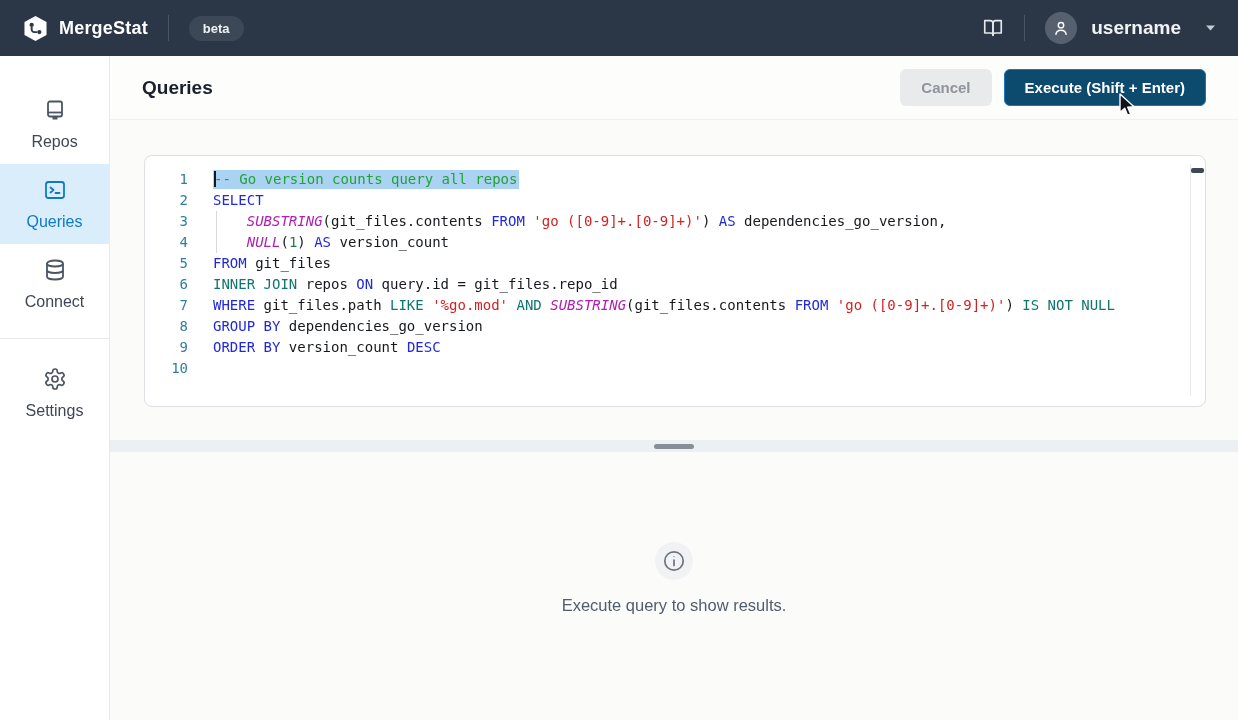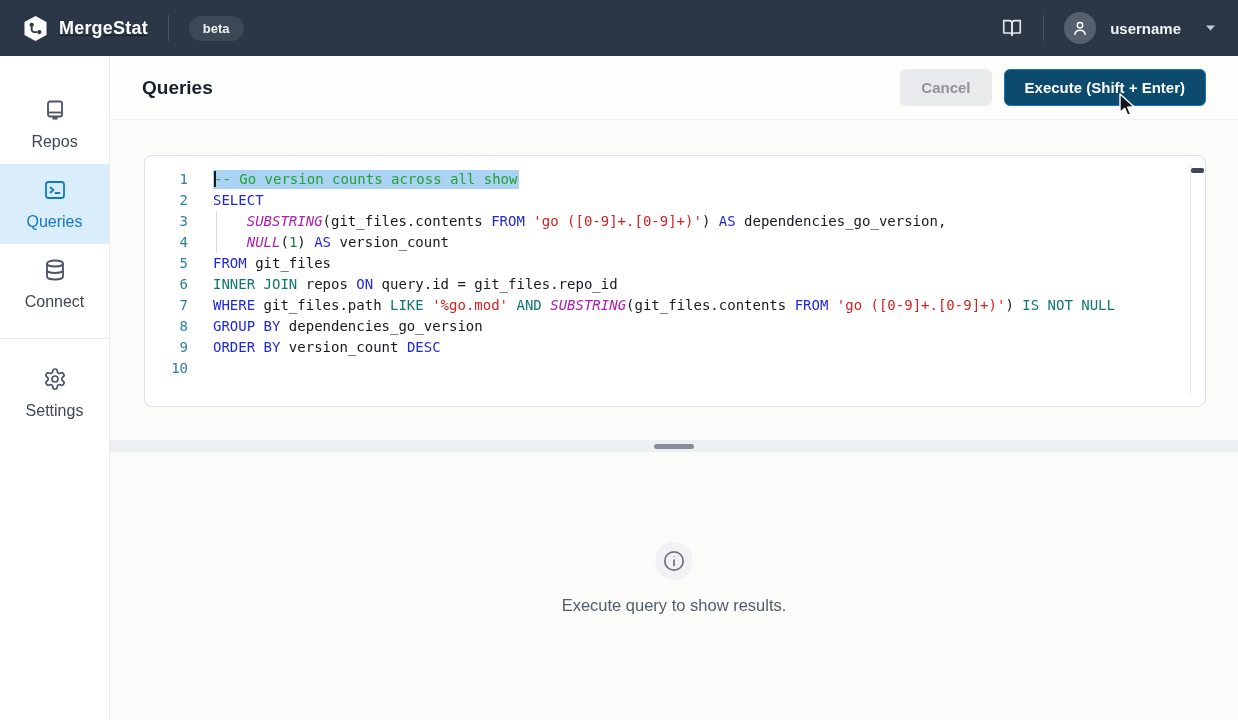--- a/index.html
+++ b/index.html
@@ -9,34 +9,34 @@
     font-family:"Liberation Sans", sans-serif; color:#18202b;
   }
 
   
   .navbar {
     position:absolute; top:0; left:0; width:1238px; height:56px;
     background:#2b3747; display:flex; align-items:center;
     justify-content:space-between; padding:0 22px;
   }
   .nav-left, .nav-right { display:flex; align-items:center; }
-  .brand { display:flex; align-items:center; gap:10px;text-decoration:underline; }
+  .brand { display:flex; align-items:center; gap:10px; }
   .brand-name { color:#ffffff; font-size:18px; font-weight:700; letter-spacing:.2px; }
   .vdiv { width:1px; height:26px; background:#4a5563; margin:0 20px; }
   .beta-badge {
     background:#3d4856; color:#eef1f4; font-size:13px; font-weight:600;
     padding:5px 14px; border-radius:14px;
   }
   .icon-btn { display:flex; align-items:center; justify-content:center; cursor:pointer; }
   .user-menu { display:flex; align-items:center; gap:14px; cursor:pointer; }
   .avatar {
     width:32px; height:32px; border-radius:50%; background:#57606e;
     display:flex; align-items:center; justify-content:center;
   }
-  .username { color:#f1f3f5; font-size:15px; font-weight:600; }
+  .username { color:#f1f3f5; font-size:19px; font-weight:600; }
   .caret { margin-left:10px; display:flex; }
 
   
   .sidebar {
     position:absolute; top:56px; left:0; bottom:0; width:110px;
     background:#ffffff; border-right:1px solid #e7e9ec; padding-top:28px;
   }
   .side-item {
     height:80px; display:flex; flex-direction:column; align-items:center;
     justify-content:center; gap:7px; cursor:pointer;
@@ -206,21 +206,21 @@
       <button class="btn btn-cancel">Cancel</button>
       <button class="btn btn-execute">Execute (Shift + Enter)</button>
     </div>
   </div>
 
   <div class="query-panel">
     <div class="editor-card">
       <div class="editor" id="code-lines">
           <div class="cm-line">
             <div class="cm-gutter">1</div>
-            <div class="cm-content"><span class="cm-selection"><span class="cm-cursor"></span><span class="tok-com">-- Go version counts across all show</span></span></div>
+            <div class="cm-content"><span class="cm-selection"><span class="cm-cursor"></span><span class="tok-com">-- Go version counts query all repos</span></span></div>
           </div>
           <div class="cm-line">
             <div class="cm-gutter">2</div>
             <div class="cm-content"><span class="tok-kw">SELECT</span></div>
           </div>
           <div class="cm-line">
             <div class="cm-gutter">3</div>
             <div class="cm-content guide"><span class="tok-plain">    </span><span class="tok-fn">SUBSTRING</span><span class="tok-plain">(git_files.contents </span><span class="tok-kw">FROM</span><span class="tok-plain"> </span><span class="tok-str">'go ([0-9]+.[0-9]+)'</span><span class="tok-plain">) </span><span class="tok-kw">AS</span><span class="tok-plain"> dependencies_go_version,</span></div>
           </div>
           <div class="cm-line">

